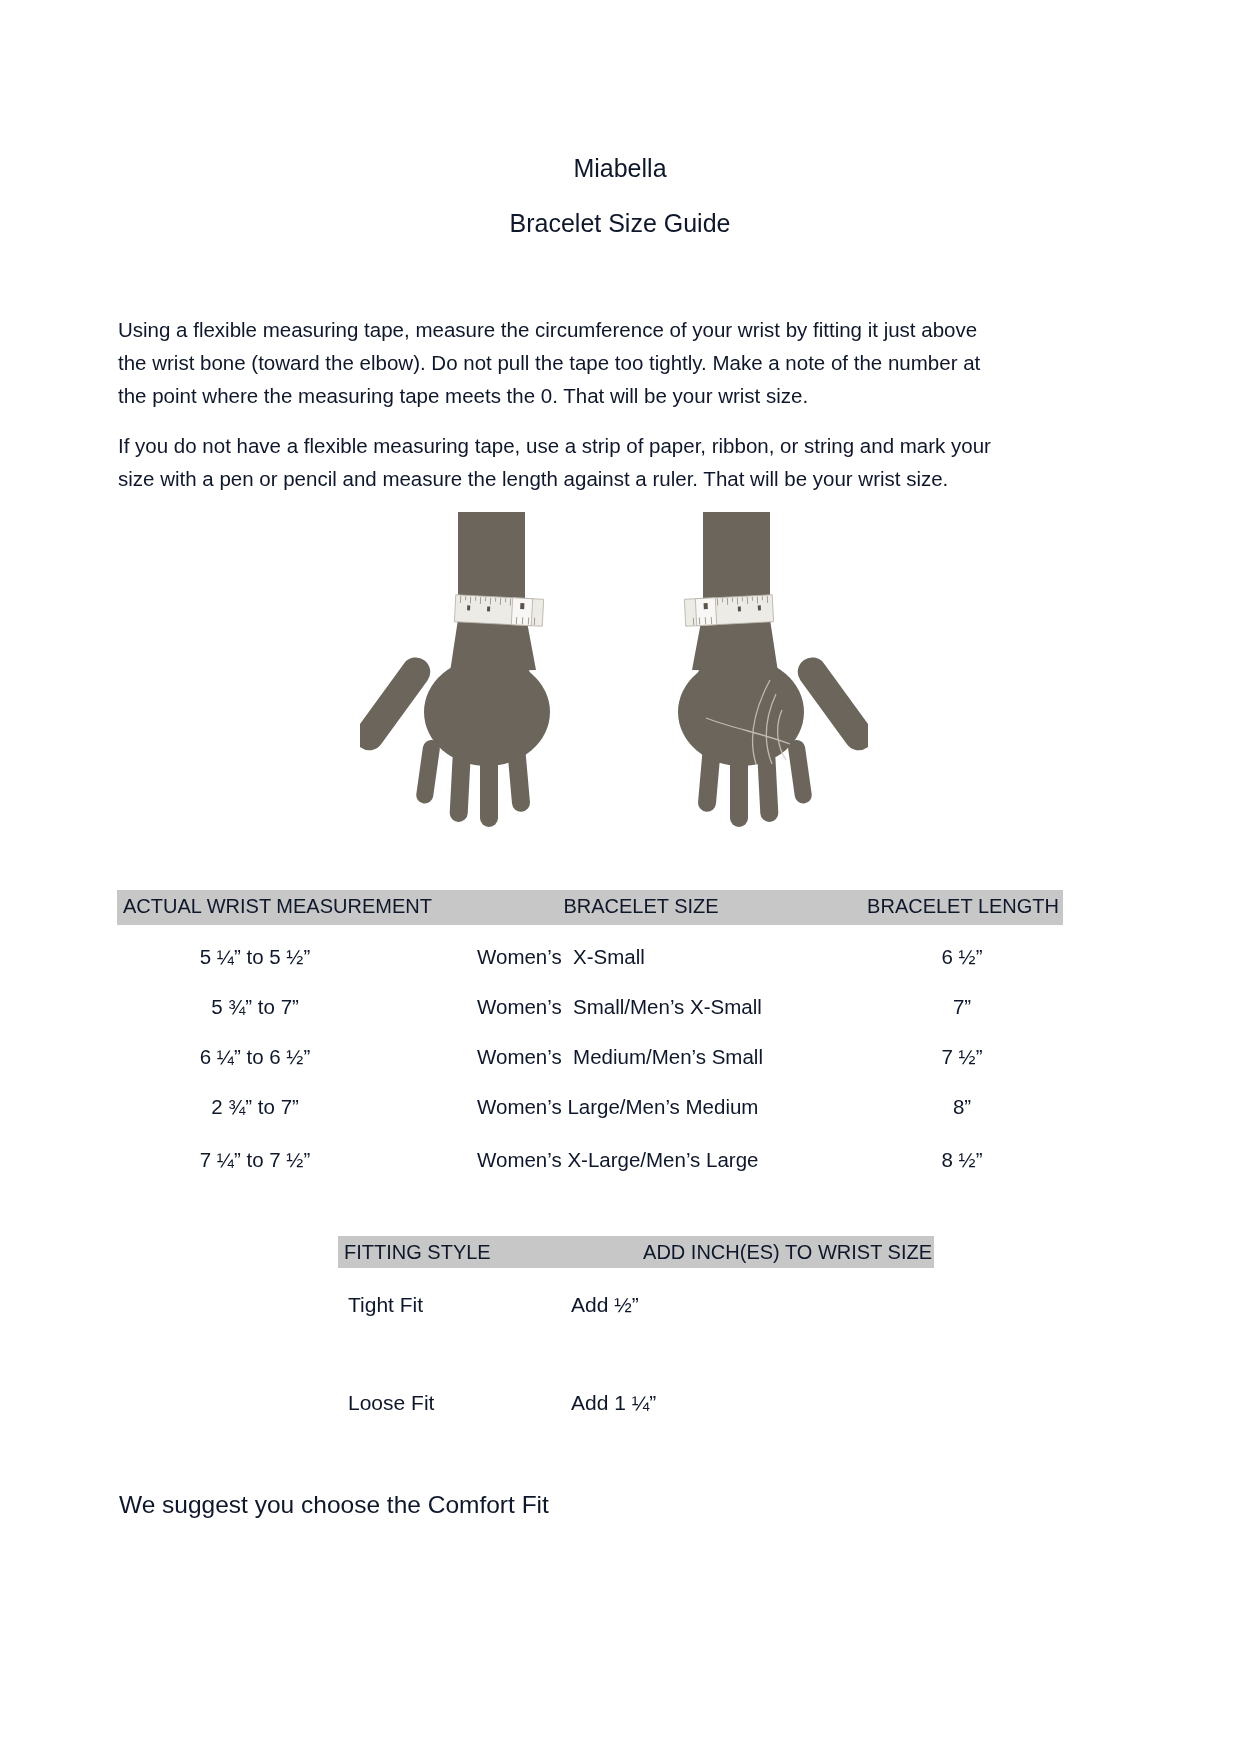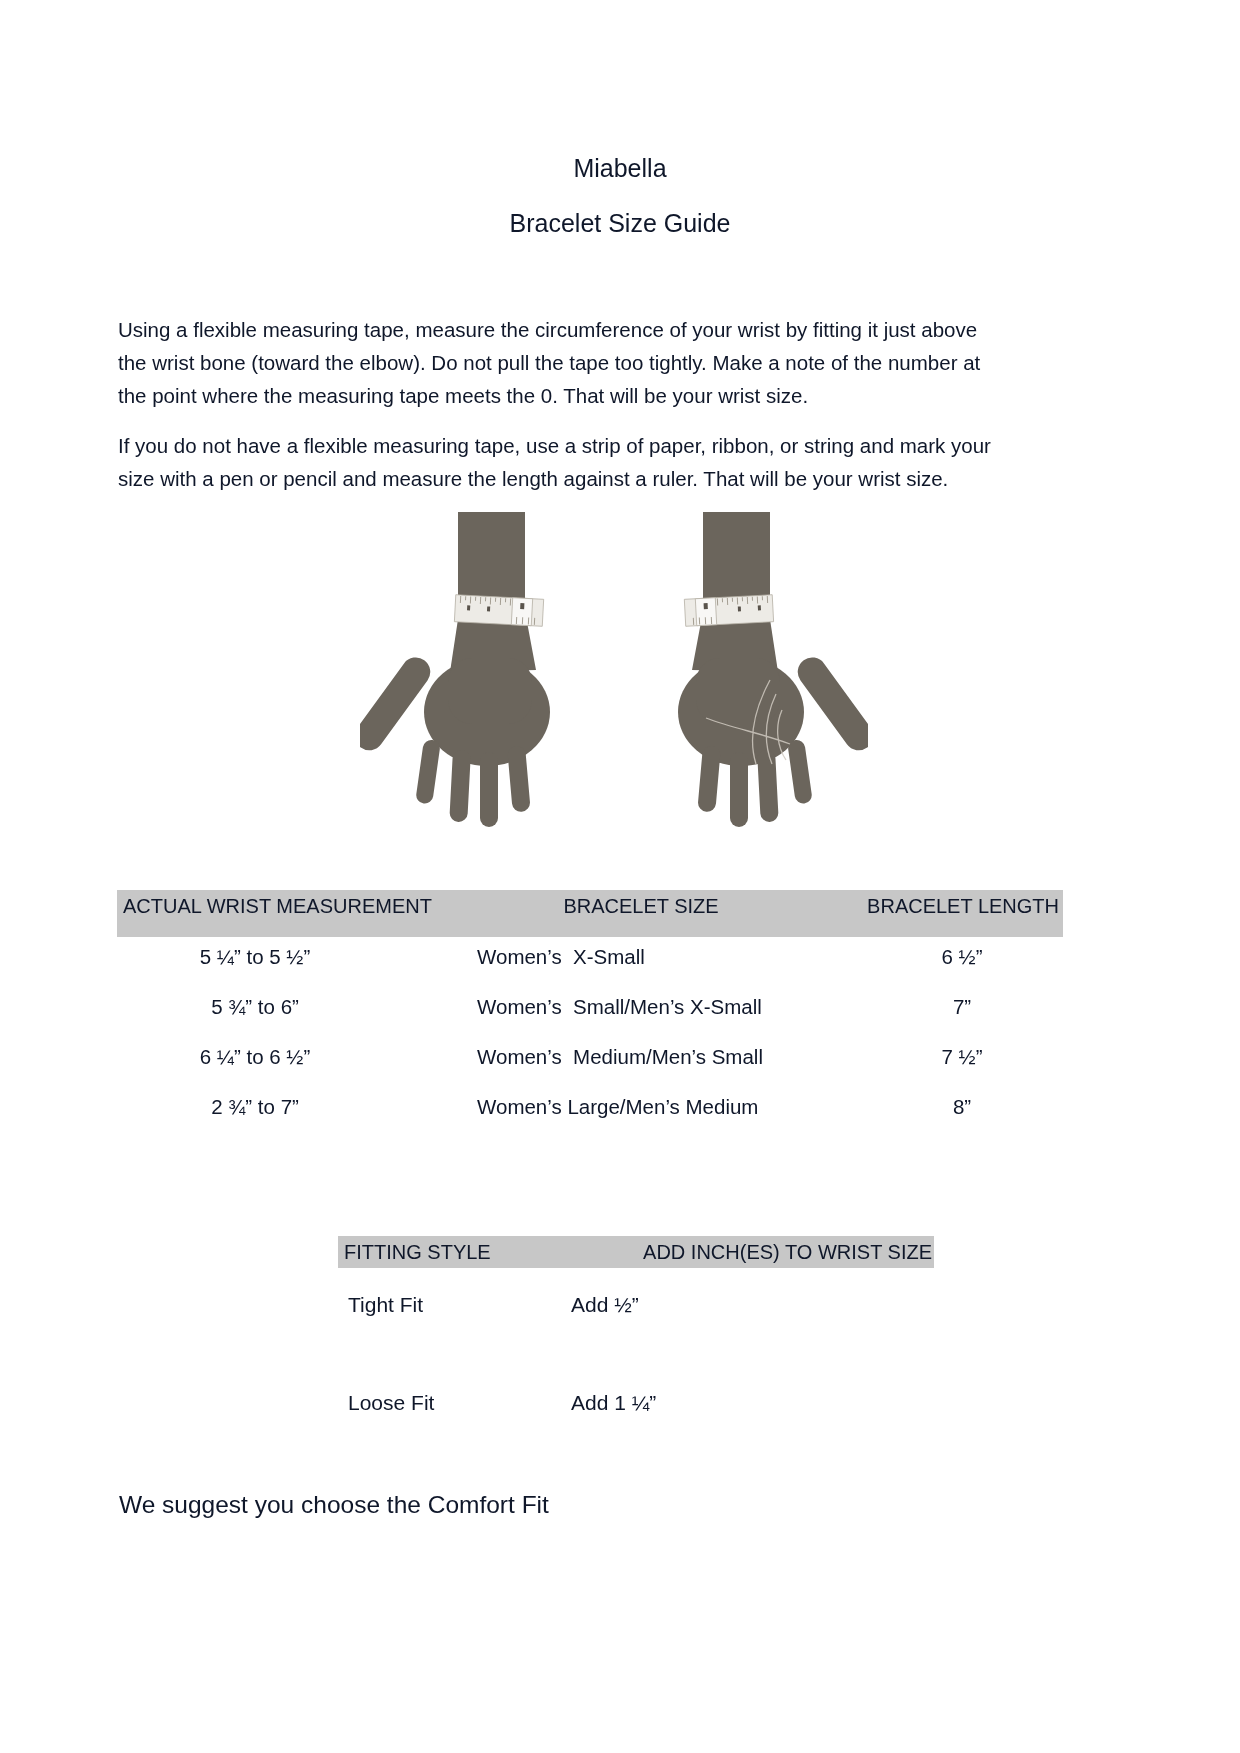--- a/index.html
+++ b/index.html
@@ -24,21 +24,21 @@
   .p1{top:313px;}
   .p2{top:429px;}
 
   .hand-svg{position:absolute;top:512px;width:212px;height:315px;}
   .hand-left{left:360px;}
   .hand-right{left:656px;}
 
   .bar{
     position:absolute;background:#c7c7c7;
   }
-  .size-header{left:117px;top:890px;width:946px;height:47px;}
+  .size-header{left:117px;top:890px;width:946px;height:35px;}
   .size-header .h{position:absolute;top:0;height:33px;line-height:33px;font-size:20px;white-space:pre;}
   .size-header .h1{left:6px;}
   .size-header .h2{left:524px;transform:translateX(-50%);}
   .size-header .h3{right:4px;}
 
   .size-row{position:absolute;left:117px;width:946px;height:32px;font-size:20.5px;line-height:32px;}
   .size-row .c{position:absolute;top:0;white-space:pre;}
   .size-row .c1{left:138px;transform:translateX(-50%);}
   .size-row .c2{left:360px;}
   .size-row .c3{left:845px;transform:translateX(-50%);}
@@ -138,33 +138,38 @@
     <span class="h h2">BRACELET SIZE</span>
     <span class="h h3">BRACELET LENGTH</span>
   </div>
 
   <div class="size-row r1">
     <span class="c c1">5 ¼” to 5 ½”</span>
     <span class="c c2">Women’s  X-Small</span>
     <span class="c c3">6 ½”</span>
   </div>
   <div class="size-row r2">
-    <span class="c c1">5 ¾” to 6”</span>
+    <span class="c c1">5 ¾” to 7”</span>
     <span class="c c2">Women’s  Small/Men’s X-Small</span>
     <span class="c c3">7”</span>
   </div>
   <div class="size-row r3">
     <span class="c c1">6 ¼” to 6 ½”</span>
     <span class="c c2">Women’s  Medium/Men’s Small</span>
     <span class="c c3">7 ½”</span>
   </div>
   <div class="size-row r4">
     <span class="c c1">2 ¾” to 7”</span>
     <span class="c c2">Women’s Large/Men’s Medium</span>
     <span class="c c3">8”</span>
+  </div>
+  <div class="size-row r5">
+    <span class="c c1">7 ¼” to 7 ½”</span>
+    <span class="c c2">Women’s X-Large/Men’s Large</span>
+    <span class="c c3">8 ½”</span>
   </div>
 
   <div class="bar fit-header">
     <span class="h h1">FITTING STYLE</span>
     <span class="h h2">ADD INCH(ES) TO WRIST SIZE</span>
   </div>
 
   <div class="fit-row f1">
     <span class="c c1">Tight Fit</span>
     <span class="c c2">Add ½”</span>

